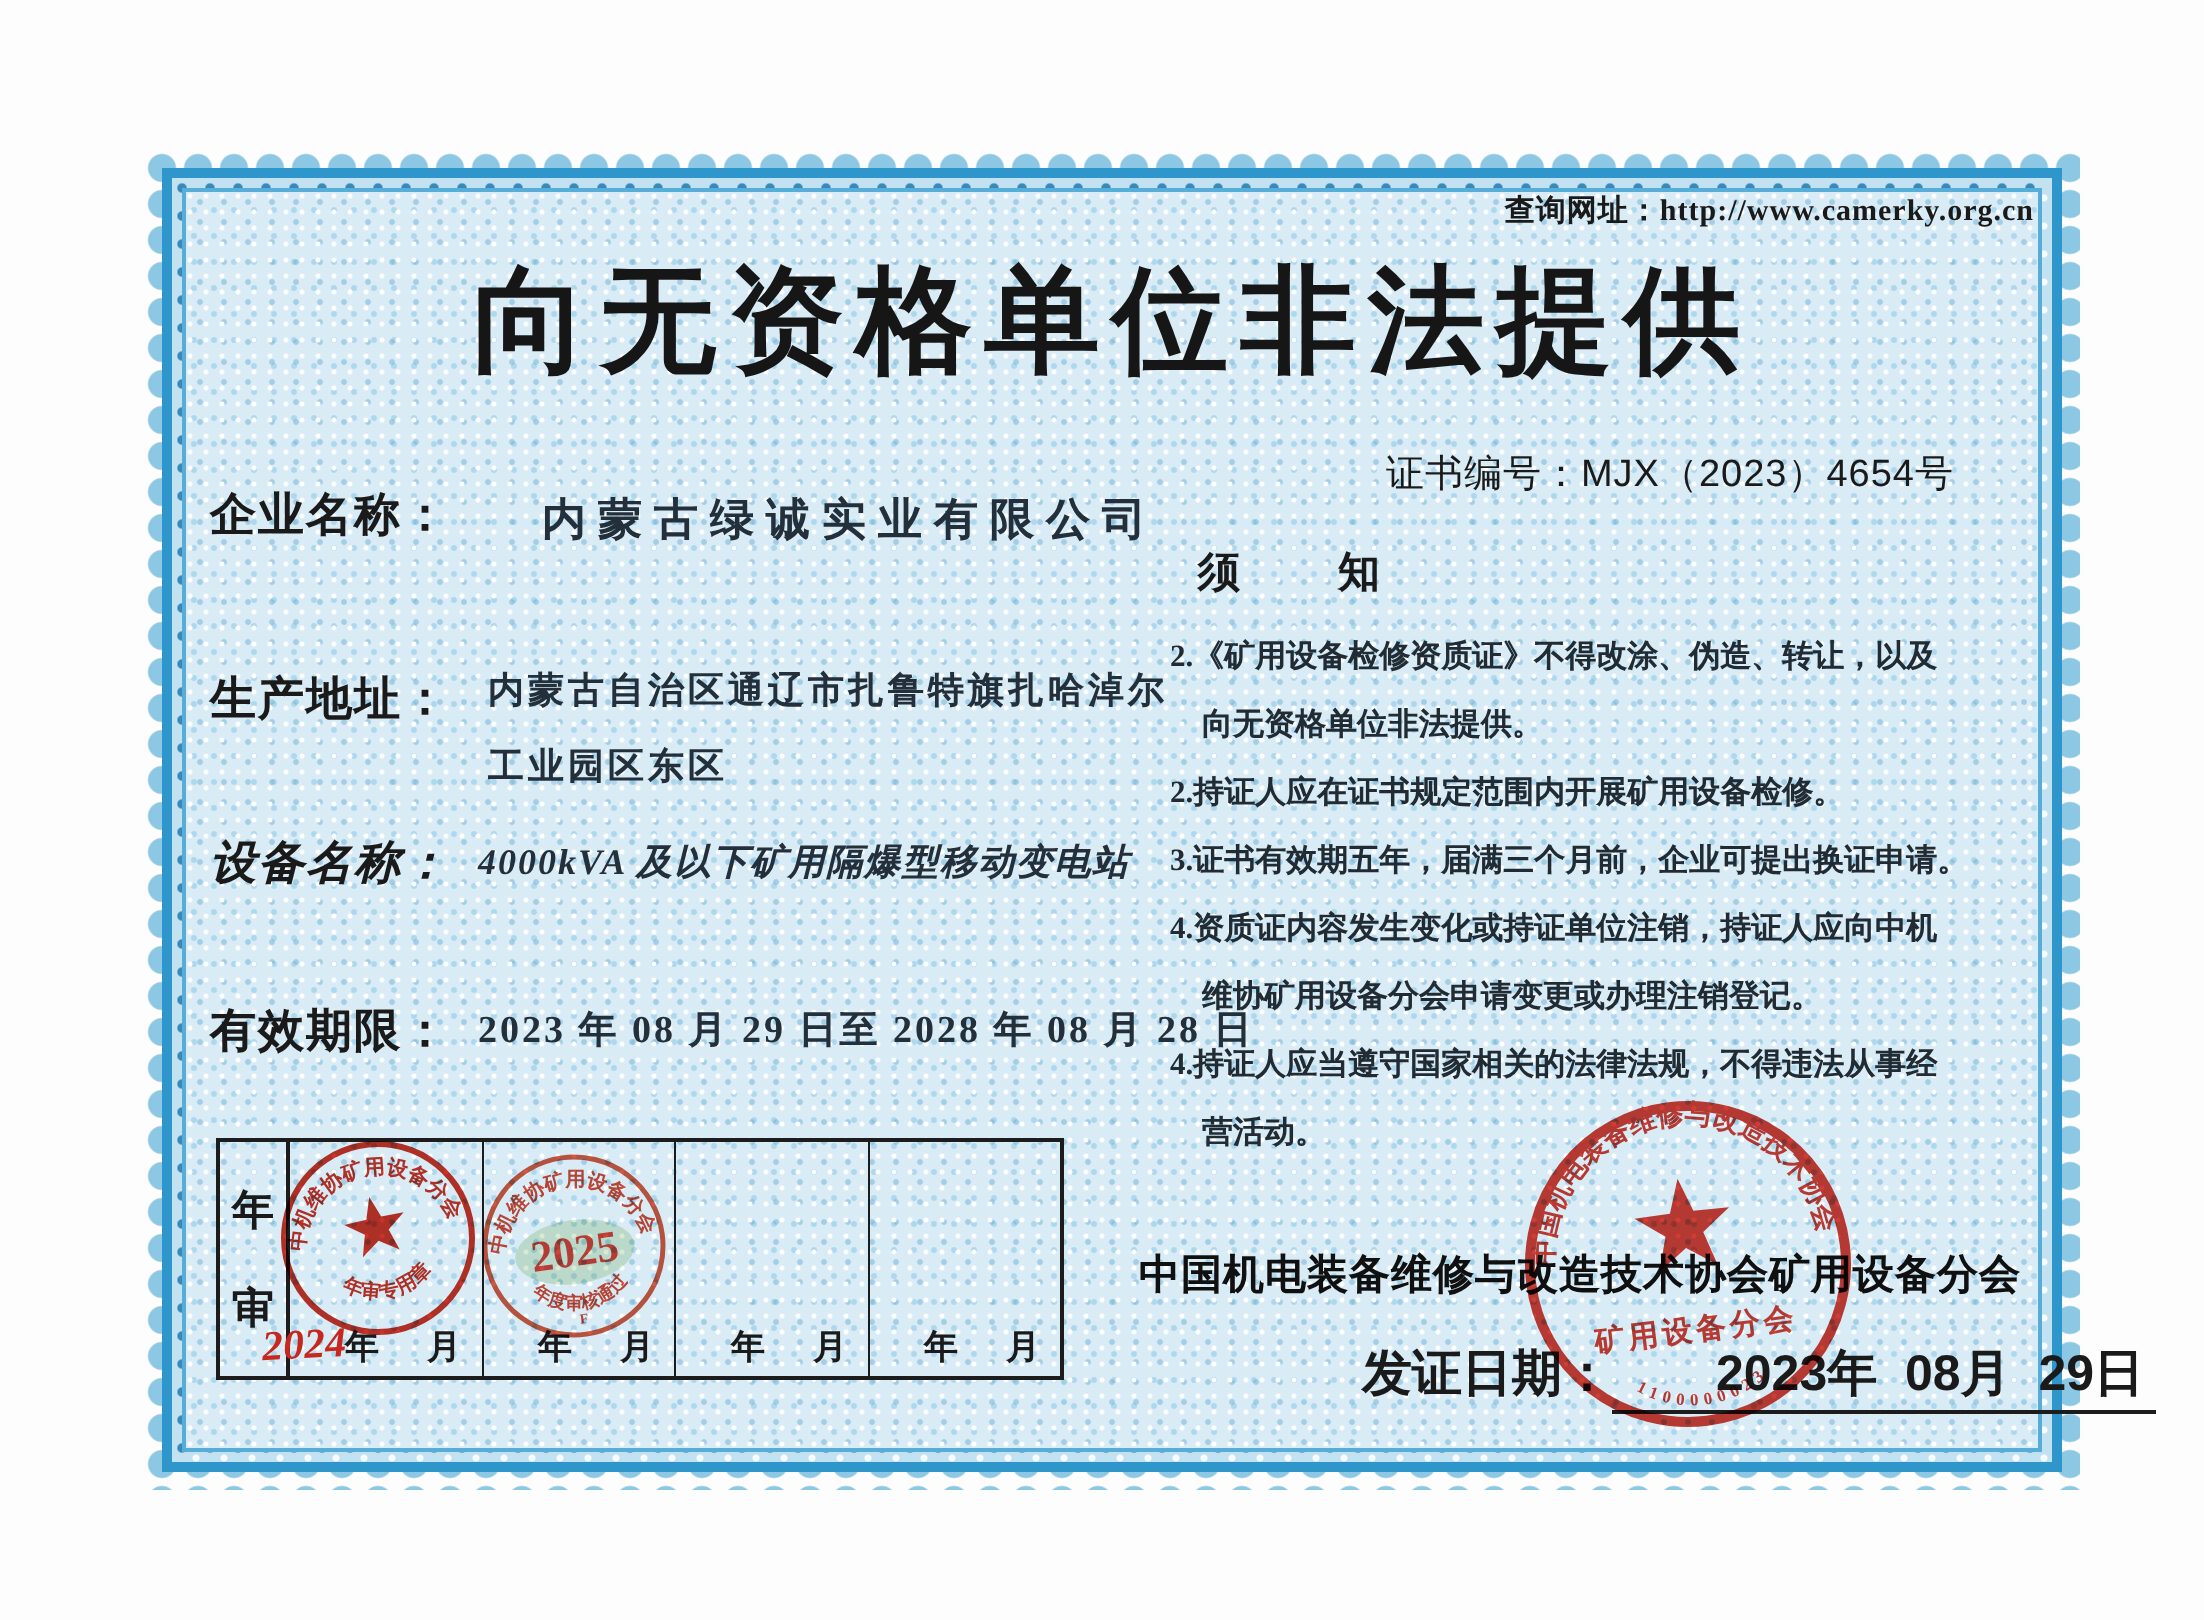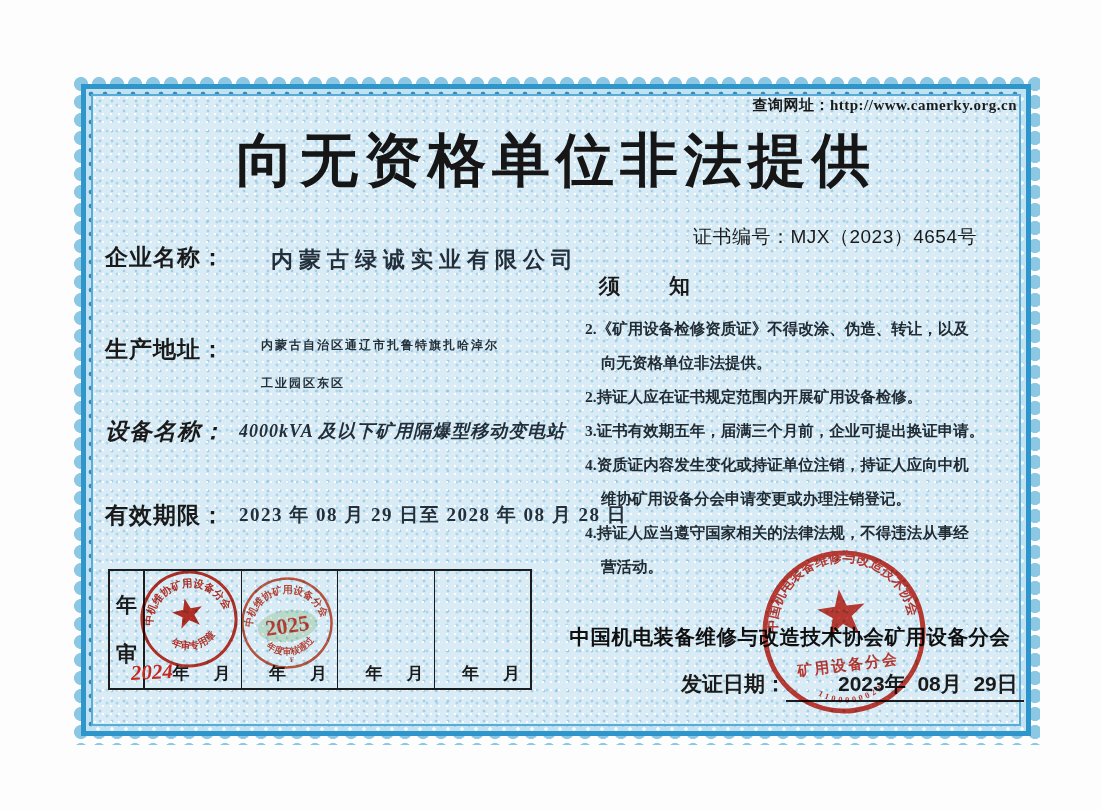--- a/index.html
+++ b/index.html
@@ -38,21 +38,21 @@
   
   .query-line{position:absolute;top:0;right:2px;font-size:15px;font-weight:600;
     font-family:"Liberation Serif",serif;letter-spacing:.5px;}
   .title{position:absolute;top:26px;left:0;width:100%;text-align:center;
     font-size:58px;font-weight:900;letter-spacing:6px;color:#161616;}
   
   .field{position:absolute;left:12px;display:flex;align-items:flex-start;}
   .field .lbl{flex:0 0 124px;font-size:23px;font-weight:800;letter-spacing:1px;white-space:nowrap;}
   .field .val{font-family:"Liberation Serif",serif;font-weight:700;color:#23303c;}
   .f1{top:146px;} .f1 .val{margin-left:42px;margin-top:3px;font-size:22px;letter-spacing:6px;}
-  .f2{top:230px;gap:28px;} .f2 .lbl{margin-top:8px;} .f2 .val{margin-left:4px;font-size:12px;letter-spacing:2px;line-height:38px;}
+  .f2{top:230px;} .f2 .lbl{margin-top:8px;} .f2 .val{margin-left:15px;font-size:18px;letter-spacing:2px;line-height:38px;}
   .f3{top:320px;font-style:italic;} .f3 .val{margin-left:10px;margin-top:3px;font-size:18px;letter-spacing:1px;}
   .f4{top:404px;} .f4 .val{margin-left:10px;margin-top:2px;font-size:19px;letter-spacing:1.5px;}
   
   .rightcol{position:absolute;left:492px;top:128px;width:420px;}
   .certno{text-align:right;padding-right:28px;font-size:19px;font-weight:400;letter-spacing:.5px;white-space:nowrap;}
   .notice-head{margin-top:22px;text-align:left;font-size:21px;font-weight:800;
     font-family:"Liberation Serif",serif;letter-spacing:14px;padding-left:14px;}
   .notice{margin-top:12px;font-family:"Liberation Serif",serif;font-weight:600;
     font-size:15.5px;color:#202b34;}
   .notice-line{line-height:34px;white-space:nowrap;}
@@ -67,21 +67,21 @@
   .cell-bottom{position:absolute;left:8px;right:10px;bottom:3px;display:flex;
     justify-content:flex-end;align-items:baseline;font-size:17px;font-weight:700;}
   .u-year{margin-right:24px;}
   .year-stamp{margin-right:auto;color:#c6271f;font-family:"Liberation Serif",serif;
     font-style:italic;font-weight:800;font-size:21px;transform:rotate(-3deg);}
   
   .org-line{position:absolute;left:468px;top:527px;width:458px;text-align:center;
     font-size:20.5px;font-weight:800;letter-spacing:.5px;white-space:nowrap;color:#101010;}
   .date-line{position:absolute;left:492px;top:574px;width:440px;display:flex;
     align-items:baseline;padding-left:96px;box-sizing:border-box;
-    font-size:21px;font-weight:800;white-space:pre;}
+    font-size:25px;font-weight:800;white-space:pre;}
   .date-ul{border-bottom:2px solid #1c1c1c;padding:0 6px 2px 52px;}
   
   .seal{position:absolute;mix-blend-mode:multiply;}
   .seal-a{left:44px;top:471px;transform:rotate(-12deg);opacity:.95;}
   .seal-b{left:145px;top:478px;transform:rotate(-8deg);opacity:.92;}
   .seal-c{left:663px;top:448px;transform:rotate(-7deg);opacity:.93;}
   svg text{font-family:"Liberation Serif",serif;font-weight:700;}
 </style>
 </head>
 <body>

